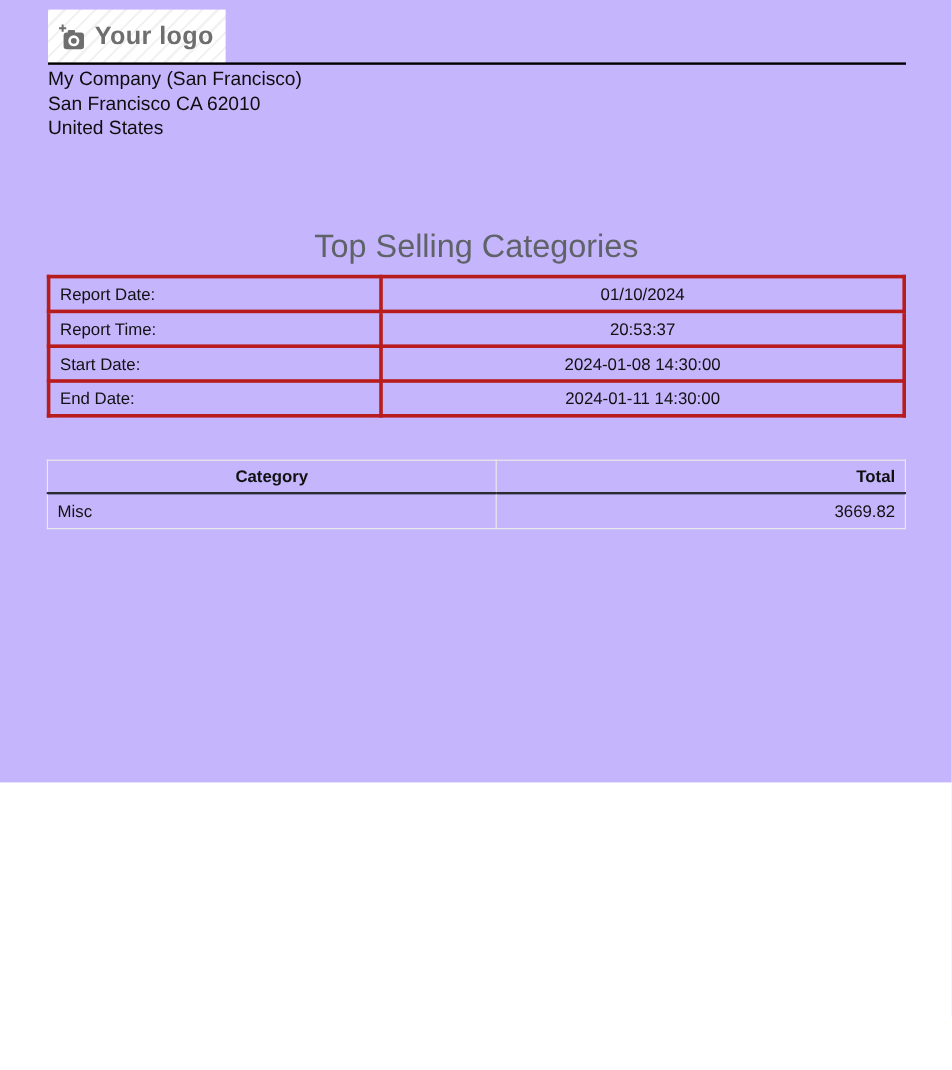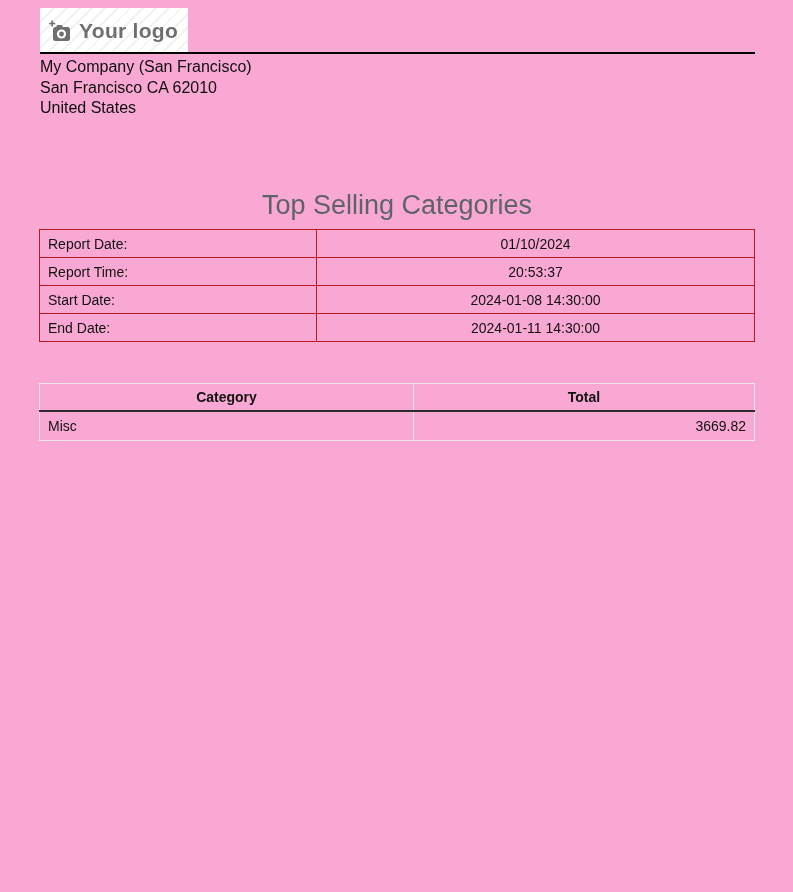--- a/index.html
+++ b/index.html
@@ -7,22 +7,22 @@
   body {
     width: 793px;
     height: 892px;
     font-family: "Liberation Sans", sans-serif;
     color: #101010;
     overflow: hidden;
   }
   .page {
     position: relative;
     width: 793px;
-    height: 892px;
-    background: #f9a8d4;
+    height: 652px;
+    background: #c4b5fd;
   }
 
   
   .logo-box {
     position: absolute;
     left: 40px;
     top: 8px;
     width: 148px;
     height: 45px;
     display: flex;
@@ -76,21 +76,21 @@
   
   .meta-table {
     position: absolute;
     left: 39px;
     top: 229px;
     width: 716px;
     border-collapse: collapse;
     font-size: 14px;
   }
   .meta-table td {
-    border: 1px solid #b91c1c;
+    border: 3px solid #b91c1c;
     padding: 3px 8px;
     line-height: 20px;
     height: 28px;
     color: #111111;
   }
   .meta-table td.meta-label { width: 277px; text-align: left; }
   .meta-table td.meta-value { text-align: center; }
 
   
   .cat-table {
@@ -107,21 +107,21 @@
     border-left: 1px solid #e9e9e9;
     border-right: 1px solid #e9e9e9;
     border-bottom: 2.5px solid #2a2c30;
     padding: 3px 8px;
     line-height: 20px;
     height: 27px;
     font-weight: 700;
     color: #111111;
   }
   .cat-table th.col-category { width: 374px; text-align: center; }
-  .cat-table th.col-total { text-align: center; }
+  .cat-table th.col-total { text-align: right; }
   .cat-table td {
     border: 1px solid #e9e9e9;
     padding: 4px 8px;
     line-height: 20px;
     height: 29px;
     color: #111111;
   }
   .cat-table td.cell-total { text-align: right; }
 </style>
 </head>

